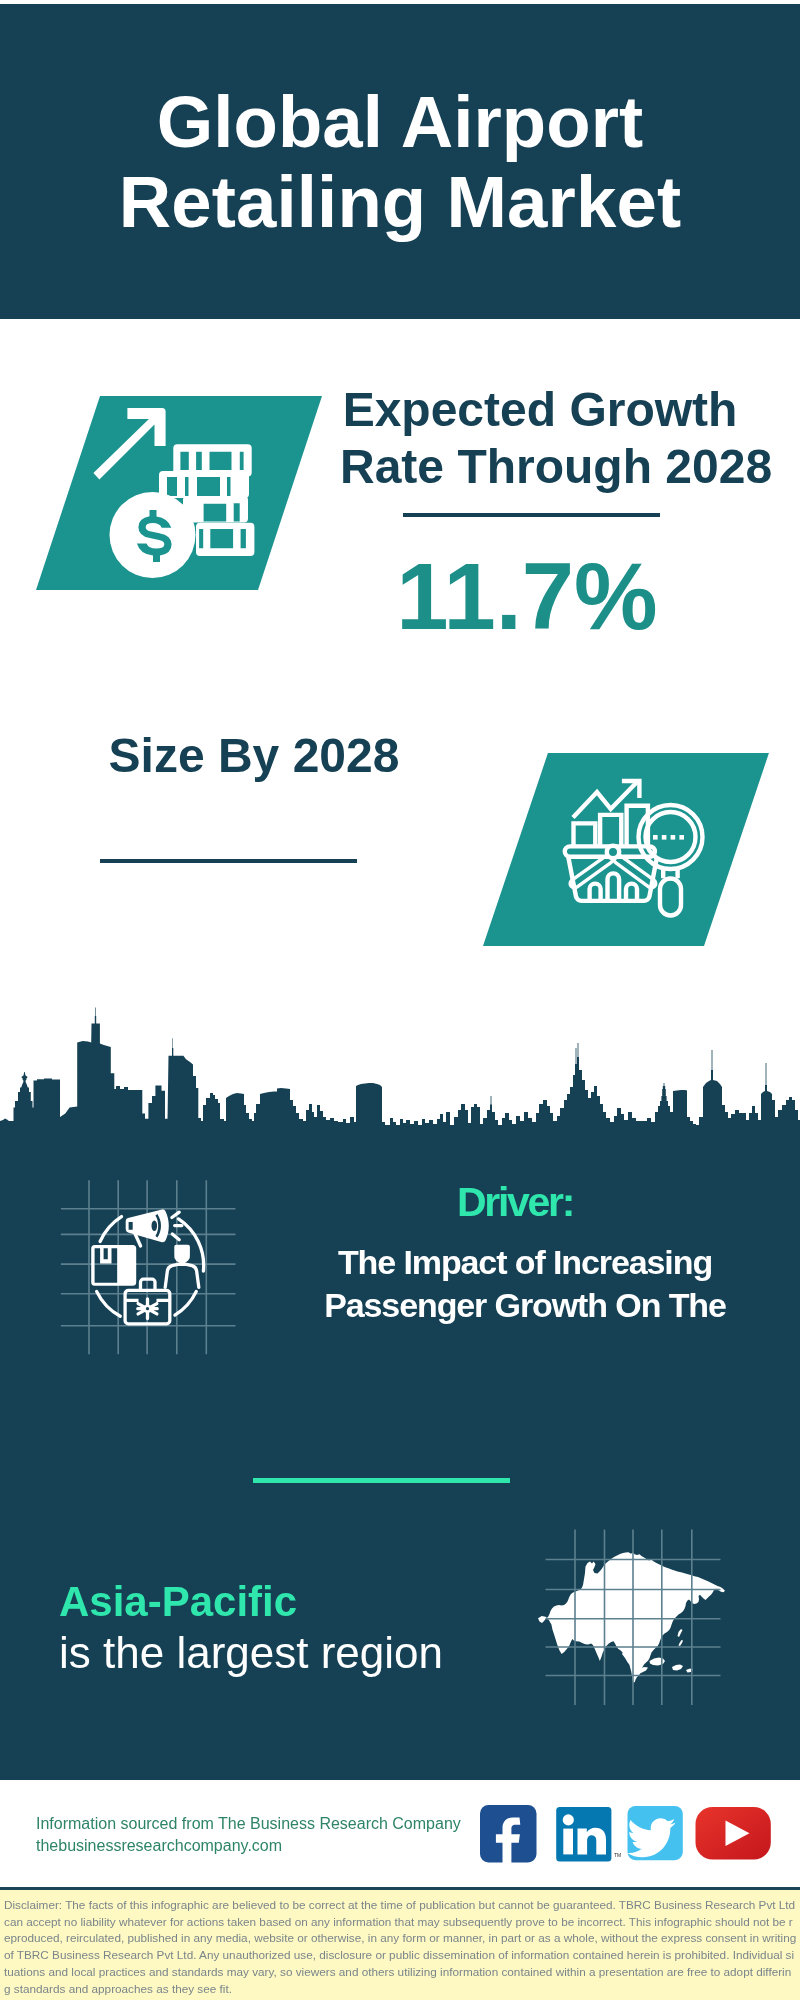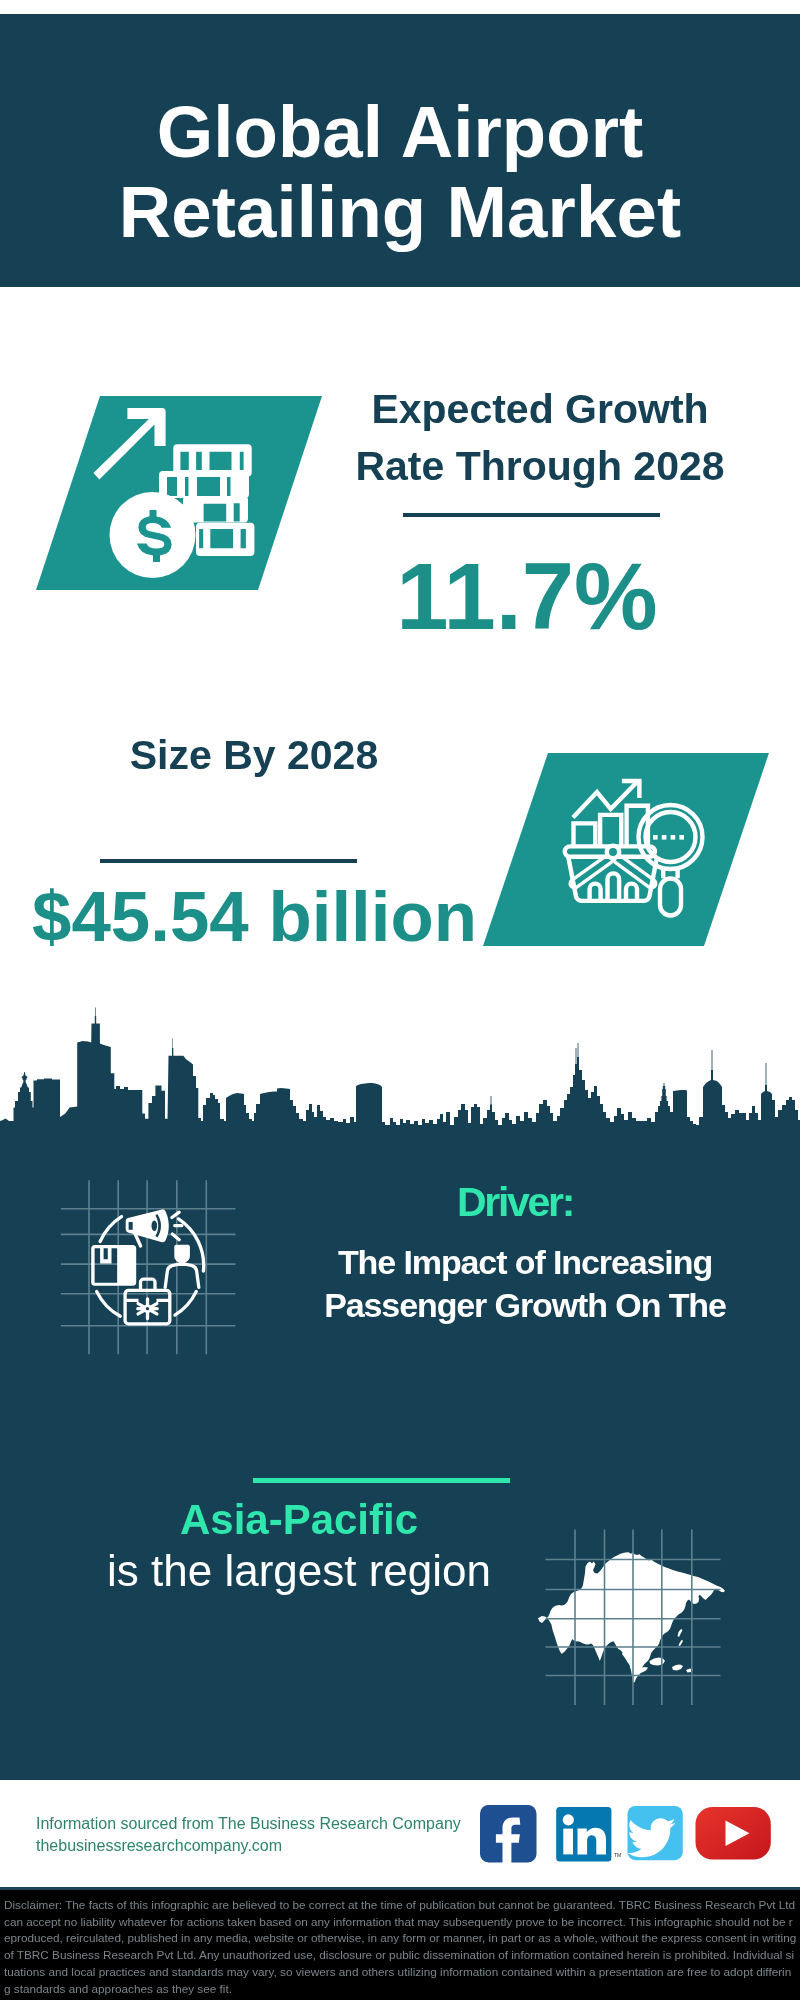--- a/index.html
+++ b/index.html
@@ -3,29 +3,29 @@
 <meta charset="utf-8">
 <title>Global Airport Retailing Market</title>
 <style>
   html,body{margin:0;padding:0;}
   body{width:800px;height:2000px;background:#ffffff;
        font-family:"Liberation Sans",sans-serif;overflow:hidden;
        -webkit-font-smoothing:antialiased;}
   .page{position:relative;width:800px;height:2000px;background:#fff;}
 
   
-  .header{position:absolute;left:0;top:14px;width:800px;height:273px;background:#164154;}
+  .header{position:absolute;left:0;top:4px;width:800px;height:315px;background:#164154;}
   .header-title{position:absolute;left:0;top:78px;width:800px;text-align:center;
      color:#ffffff;font-size:72.6px;font-weight:bold;line-height:80px;letter-spacing:0.1px;}
 
   
   .para{position:absolute;background:#1b9490;}
   .para1{left:36px;top:396px;width:222px;height:194px;
          transform-origin:bottom left;transform:skewX(-18.26deg);}
-  .h-txt{color:#164154;font-size:41px;font-weight:bold;line-height:57px;text-align:center;white-space:nowrap;}
+  .h-txt{color:#164154;font-size:48px;font-weight:bold;line-height:57px;text-align:center;white-space:nowrap;}
   .rule{position:absolute;height:4px;background:#164154;}
   .rule1{left:403px;top:513px;width:257px;}
   .rule2{left:100px;top:859px;width:257px;}
   .val-teal{color:#1d8f89;font-weight:bold;text-align:center;position:absolute;white-space:nowrap;}
   .stat1-title{position:absolute;left:340px;top:381px;width:400px;}
   .stat1-value{left:327px;top:550px;width:400px;font-size:94px;line-height:94px;}
   .stat2-title{position:absolute;left:54px;top:727px;width:400px;}
   .stat2-value{left:32px;top:881px;font-size:71px;line-height:71px;text-align:left;}
   .stat2-value > span{display:inline-block;transform:scaleX(0.998);transform-origin:left top;}
   .icon1{position:absolute;left:80px;top:392px;width:200px;height:200px;}
@@ -38,31 +38,31 @@
   .skyline{position:absolute;left:0;top:1005px;width:800px;height:148px;}
 
   .grid1{position:absolute;left:55px;top:1175px;width:190px;height:185px;}
   .icon3{position:absolute;left:85px;top:1200px;width:125px;height:130px;}
   .driver-label{position:absolute;left:340px;top:1182px;width:350px;text-align:center;
      color:#2fe6ad;font-size:41px;font-weight:bold;letter-spacing:-2.3px;line-height:41px;}
   .driver-text{position:absolute;left:315px;top:1241px;width:420px;text-align:center;
      color:#ffffff;font-size:34px;font-weight:bold;letter-spacing:-1.1px;line-height:42.7px;white-space:nowrap;}
   .driver-text .l3{letter-spacing:-1.38px;}
   .green-rule{position:absolute;left:253px;top:1478px;width:257px;height:5px;background:#2fe6ad;}
-  .region-text{position:absolute;left:59px;top:1494px;width:480px;text-align:center;
+  .region-text{position:absolute;left:59px;top:1576px;width:480px;text-align:left;
      color:#ffffff;font-size:44px;font-weight:normal;line-height:51px;white-space:nowrap;}
   .region-hl{color:#2fe6ad;font-weight:bold;font-size:42px;line-height:51px;}
   .grid2{position:absolute;left:540px;top:1525px;width:190px;height:185px;}
   .asia-map{position:absolute;left:538px;top:1548px;width:194px;height:142px;}
 
   
   .footer{position:absolute;left:0;top:1780px;width:800px;height:220px;background:#fff;}
   .src{position:absolute;left:36px;top:1813px;color:#2e8468;font-size:16px;line-height:22px;white-space:nowrap;}
   .social{position:absolute;left:475px;top:1800px;width:305px;height:68px;}
-  .disclaimer-box{position:absolute;left:0;top:1887px;width:800px;height:113px;background:#000000;
+  .disclaimer-box{position:absolute;left:0;top:1887px;width:800px;height:113px;background:#fef9c3;
      border-top:3px solid #1b4456;box-sizing:border-box;}
   .disclaimer{position:absolute;left:4px;top:7px;width:793px;color:#7a858b;font-size:11.75px;
      line-height:16.7px;text-align:left;word-break:break-all;}
 </style>
 </head>
 <body>
 
 <div class="page">
 
   <div class="header">
@@ -101,21 +101,20 @@
     <div class="h-txt">Expected Growth</div>
     <div class="h-txt">Rate Through 2028</div>
   </div>
   <div class="rule rule1"></div>
   <div class="stat1-value val-teal">11.7%</div>
 
   <div class="stat2-title">
     <div class="h-txt">Size By 2028</div>
   </div>
   <div class="rule rule2"></div>
-  <div class="stat2-value val-teal"><span>$45.54 billion</span></div>
   <div class="para para2"></div>
   <svg class="icon2" viewBox="558 772 150 150">
     <g fill="none" stroke="#ffffff" stroke-width="4.4" stroke-linecap="butt" stroke-linejoin="miter">
 
       <polyline points="573,817.5 597,792 610.7,809 636.5,782.5"></polyline>
       <polyline points="621.9,781 639.4,781 639.4,798"></polyline>
 
       <path d="M573.5,845.7 V823.4 H595.3 V845.7"></path>
       <path d="M600.1,845.1 V814.9 H621.3 V845.1"></path>
       <path d="M626.6,845.1 V805.8 H647.9 V845.1"></path>

